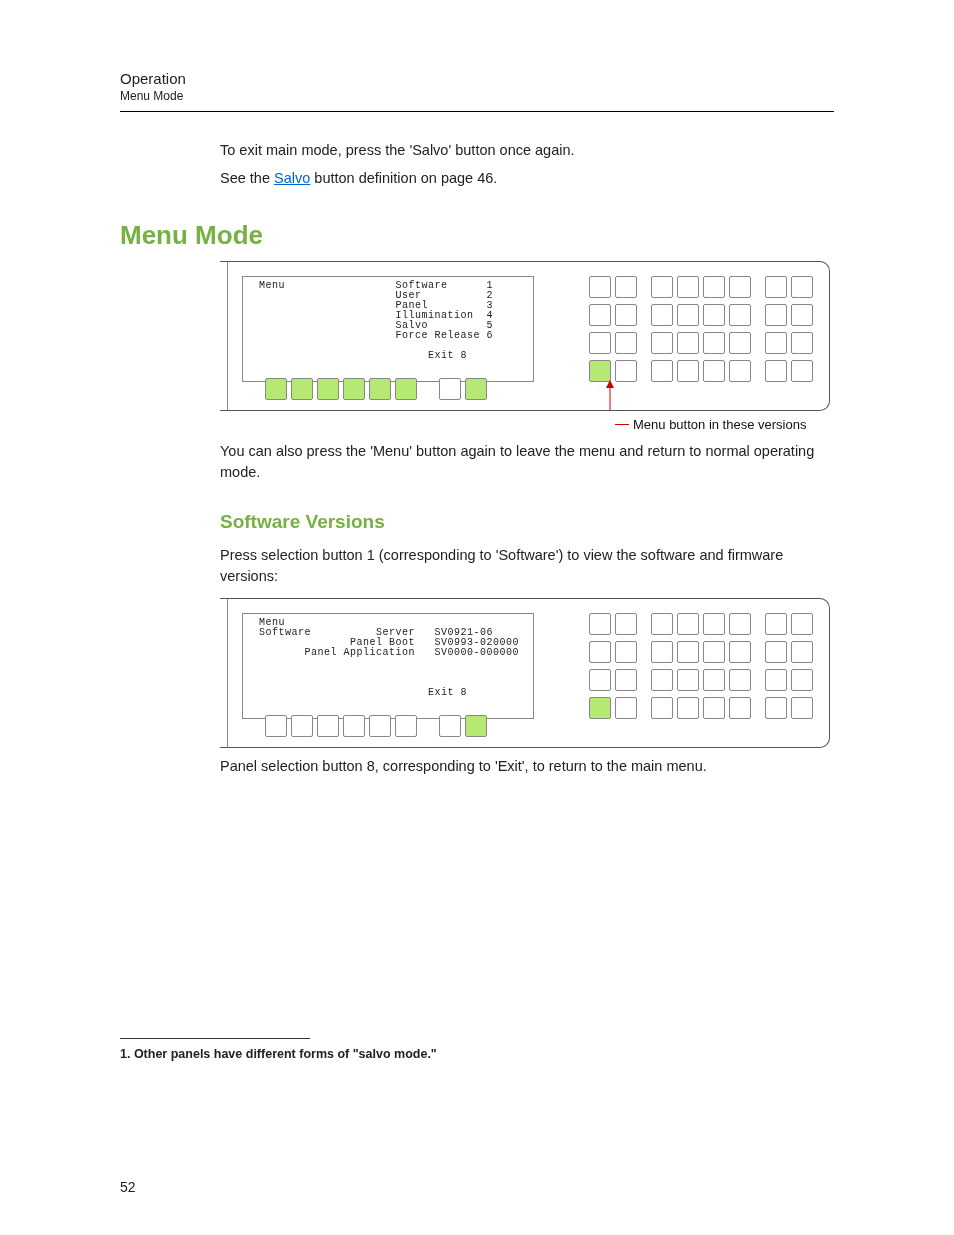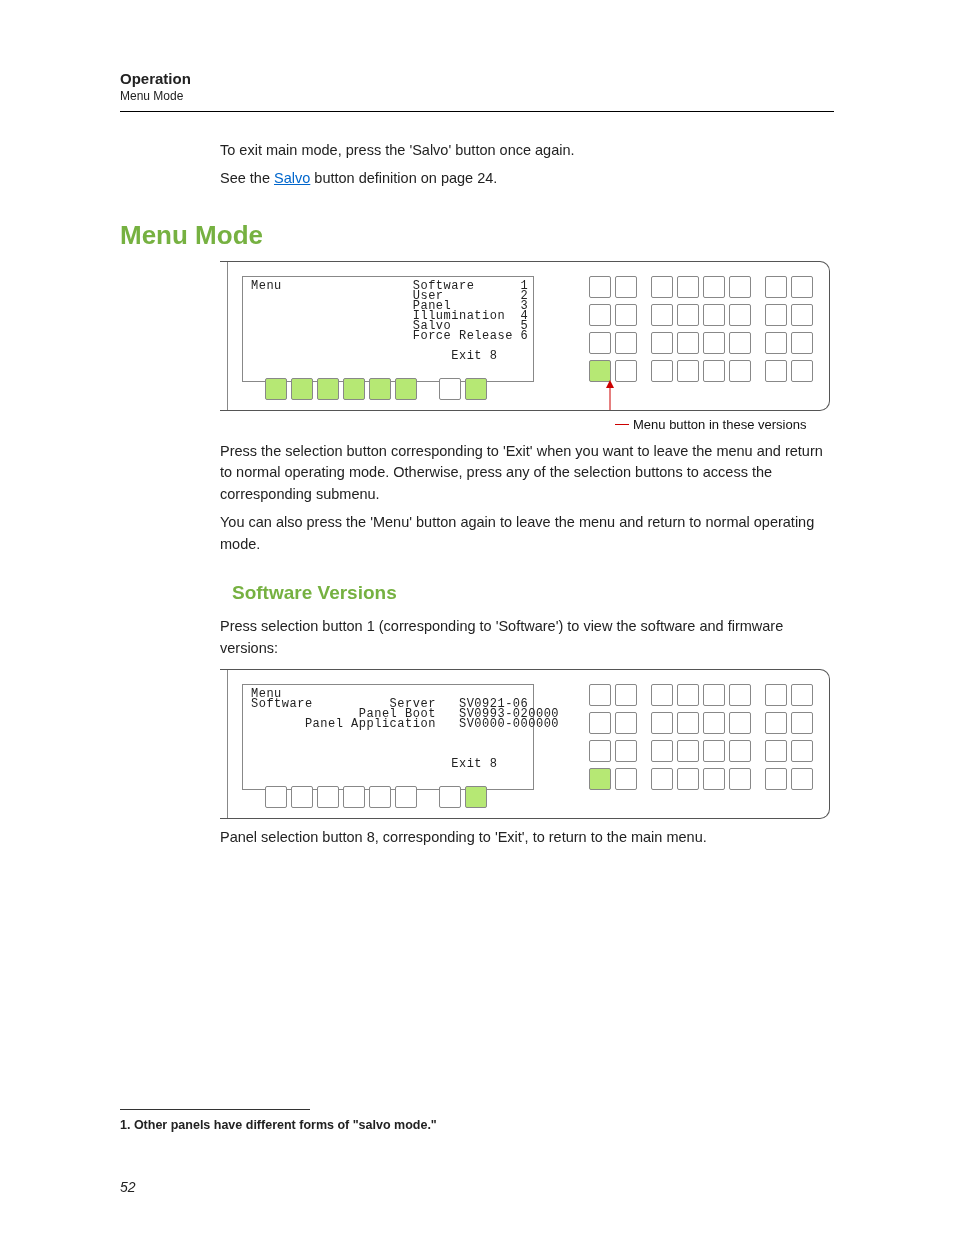--- a/index.html
+++ b/index.html
@@ -14,21 +14,21 @@
   .page {
     padding: 70px 120px 60px 120px;
     position: relative;
     min-height: 1235px;
   }
   .header-block {
     margin-bottom: 8px;
   }
   .header-title {
     font-size: 15px;
-    font-weight: 700;
+    font-weight: 400;
   }
   .header-sub {
     font-size: 12px;
     margin-top: 2px;
   }
   .rule {
     border: none;
     border-top: 1px solid #000;
     margin: 6px 0 28px 0;
   }
@@ -81,25 +81,25 @@
     background: #888;
   }
   .lcd {
     position: absolute;
     left: 22px;
     top: 14px;
     width: 292px;
     height: 106px;
     border: 1px solid #888;
     font-family: "Courier New", monospace;
-    font-size: 12px;
+    font-size: 10px;
     line-height: 10px;
     letter-spacing: 0.5px;
     color: #222;
-    padding: 4px 8px;
+    padding: 4px 16px;
     white-space: pre;
   }
   .sel-row {
     position: absolute;
     left: 45px;
     bottom: 10px;
     display: flex;
     gap: 4px;
   }
   .btn {
@@ -153,37 +153,36 @@
   .footnote {
     font-size: 12.5px;
     margin: 0;
     font-weight: bold;
   }
   .page-num {
     position: absolute;
     bottom: 40px;
     left: 120px;
     font-size: 14px;
-    font-style: italic;
   }
 </style>
 </head>
 <body>
 
 <div class="page">
   <div class="header-block">
     <div class="header-title">Operation</div>
     <div class="header-sub">Menu Mode</div>
   </div>
   <hr class="rule">
 
   <div class="body-col">
     <p>To exit main mode, press the 'Salvo' button once again.</p>
     <p>
-      <span>See the </span><a class="link">Salvo</a><span> button definition on page 24.</span>
+      <span>See the </span><a class="link">Salvo</a><span> button definition on page 46.</span>
     </p>
   </div>
 
   <h1 class="section">Menu Mode</h1>
 
   <div class="panel-wrap">
     <div class="panel">
       <div class="jag-mask"></div>
       <div class="lcd">Menu                 Software      1
                      User          2
@@ -274,26 +273,25 @@
         <line x1="10" y1="40" x2="10" y2="6" stroke="#c00" stroke-width="1"></line>
         <polygon points="10,0 6,8 14,8" fill="#c00"></polygon>
       </svg>
     </div>
     <div class="callout-wrap">
       <span class="callout-line"></span><span class="callout-text">Menu button in these versions</span>
     </div>
   </div>
 
   <div class="body-col">
-    <p>Press the selection button corresponding to 'Exit' when you want to leave the menu and return to normal operating mode. Otherwise, press any of the selection buttons to access the corresponding submenu.</p>
     <p>You can also press the 'Menu' button again to leave the menu and return to normal operating mode.</p>
   </div>
 
   <div class="body-col">
-    <h2 class="subsection" style="margin-left:12px">Software Versions</h2>
+    <h2 class="subsection" style="margin-left:0">Software Versions</h2>
     <p>Press selection button 1 (corresponding to 'Software') to view the software and firmware versions:</p>
   </div>
 
   <div class="panel-wrap">
     <div class="panel">
       <div class="jag-mask"></div>
       <div class="lcd">Menu
 Software          Server   SV0921-06
               Panel Boot   SV0993-020000
        Panel Application   SV0000-000000

